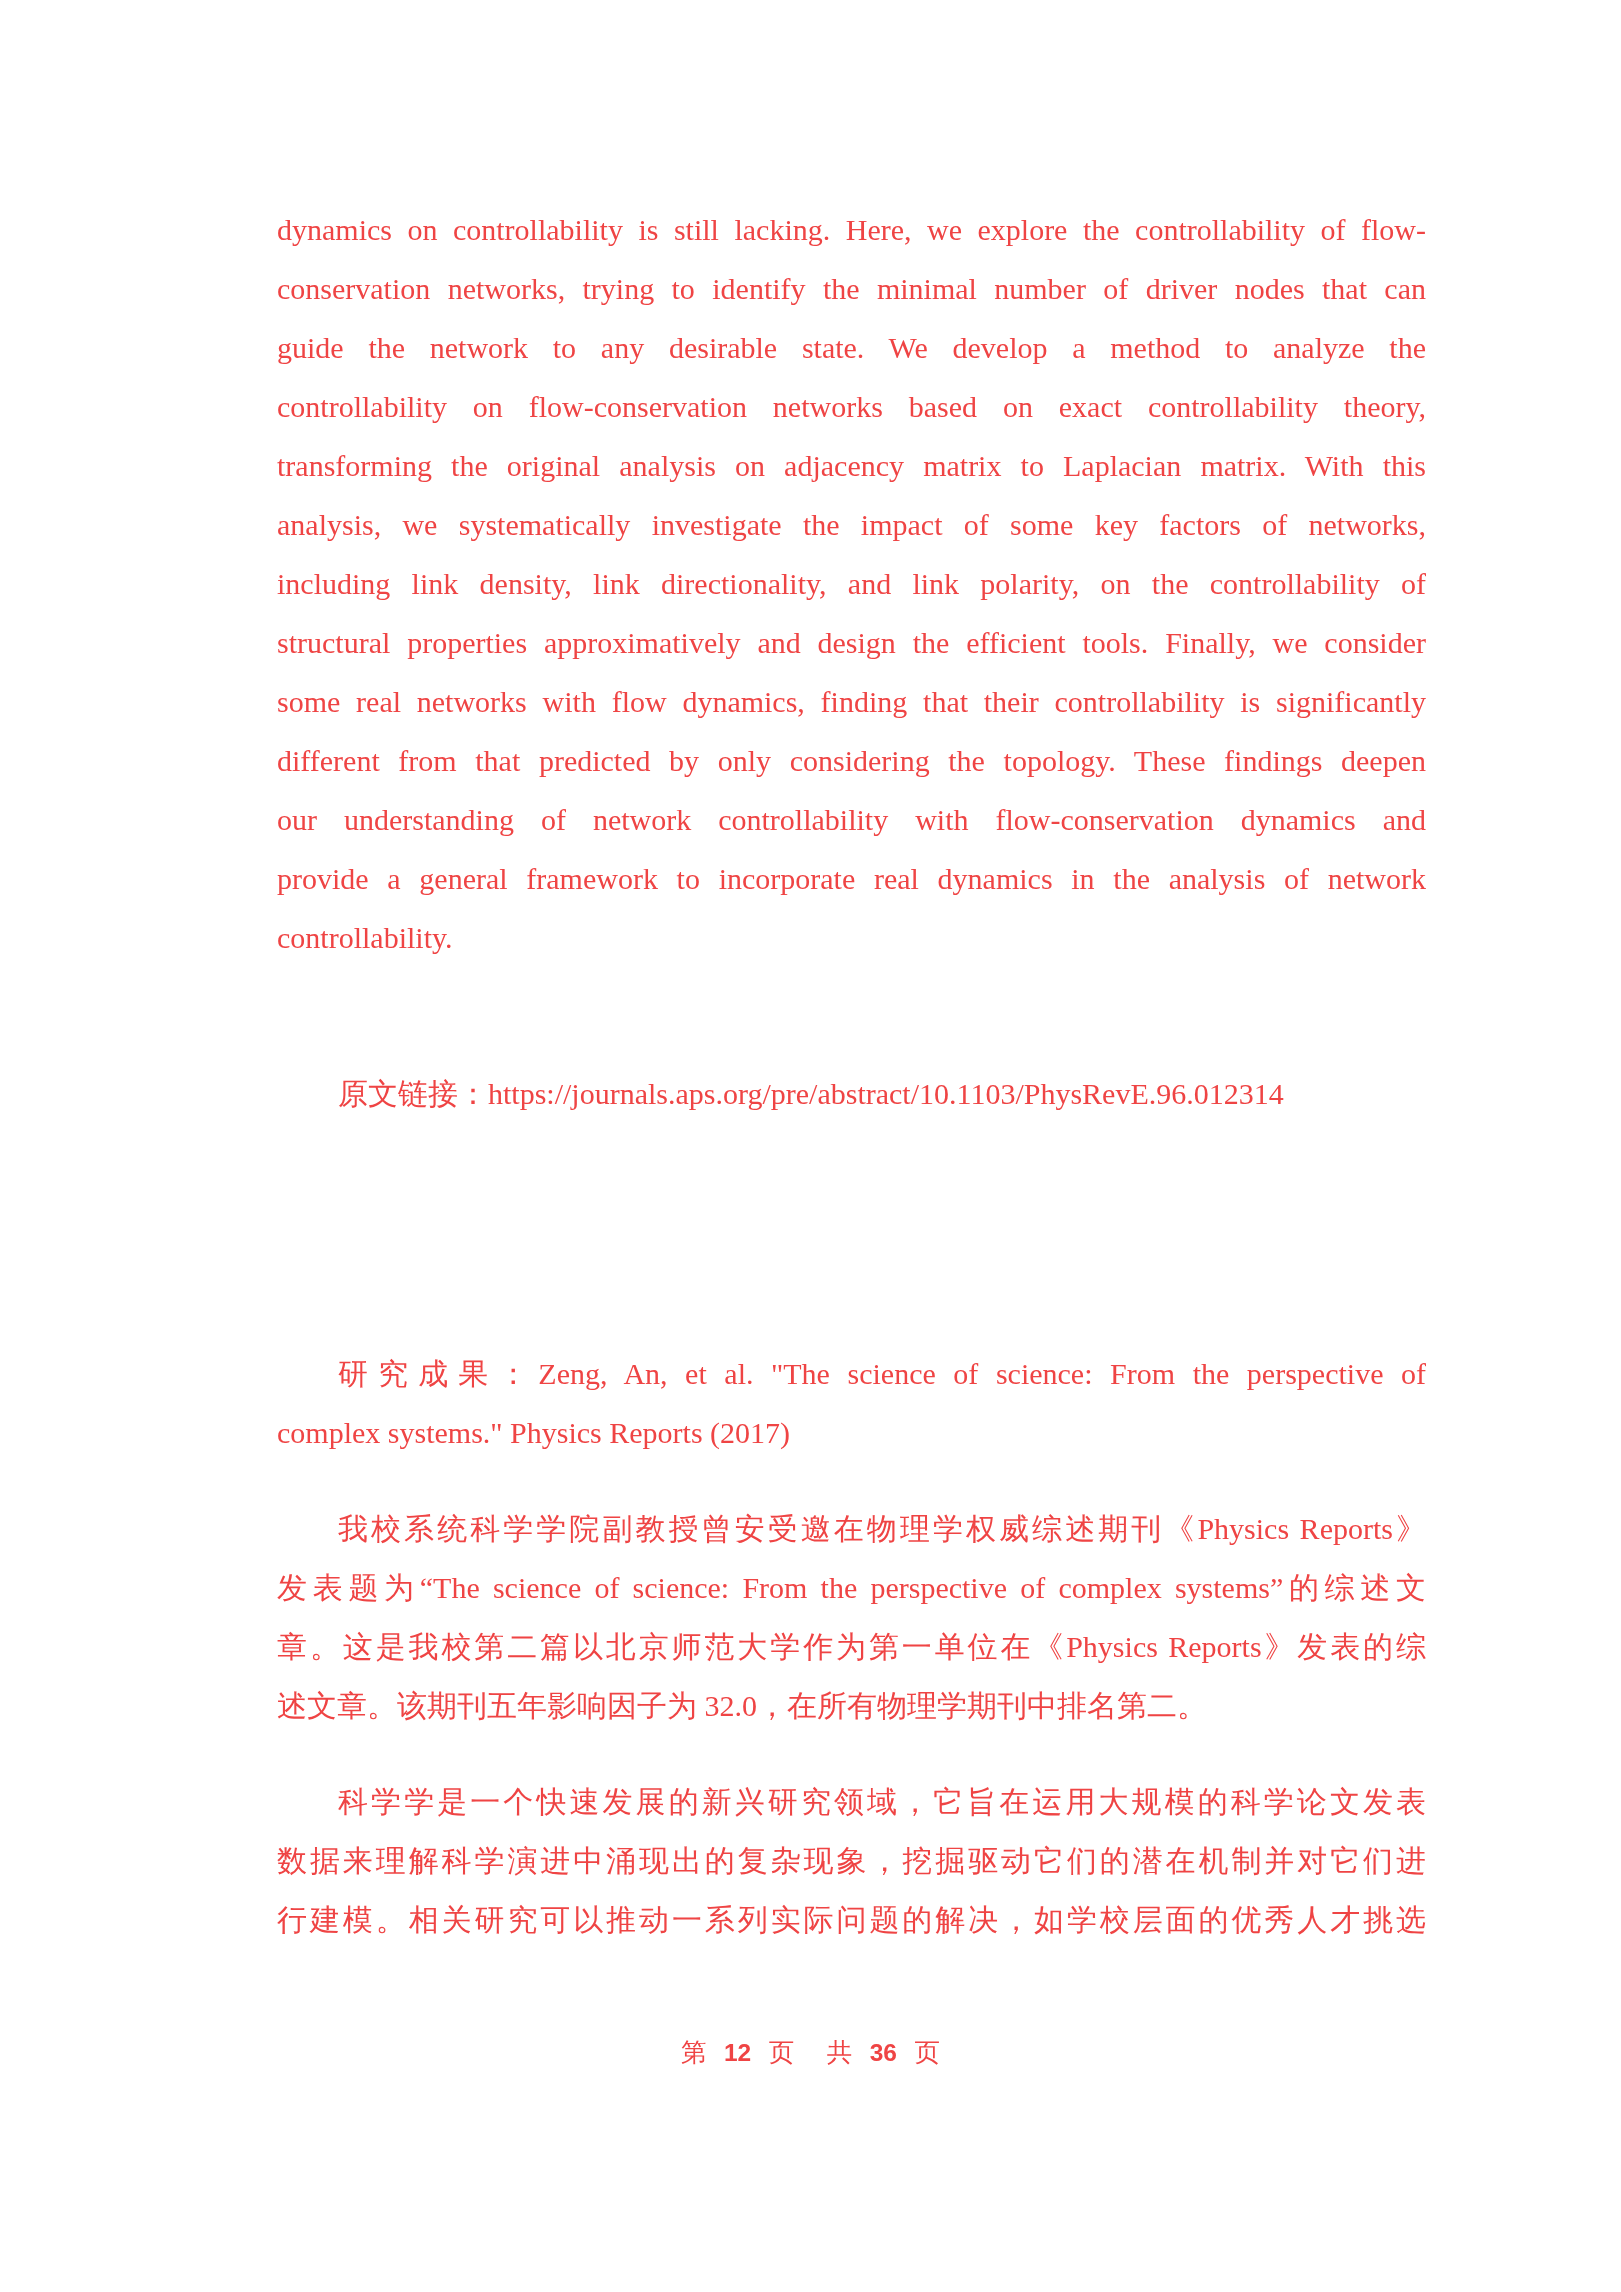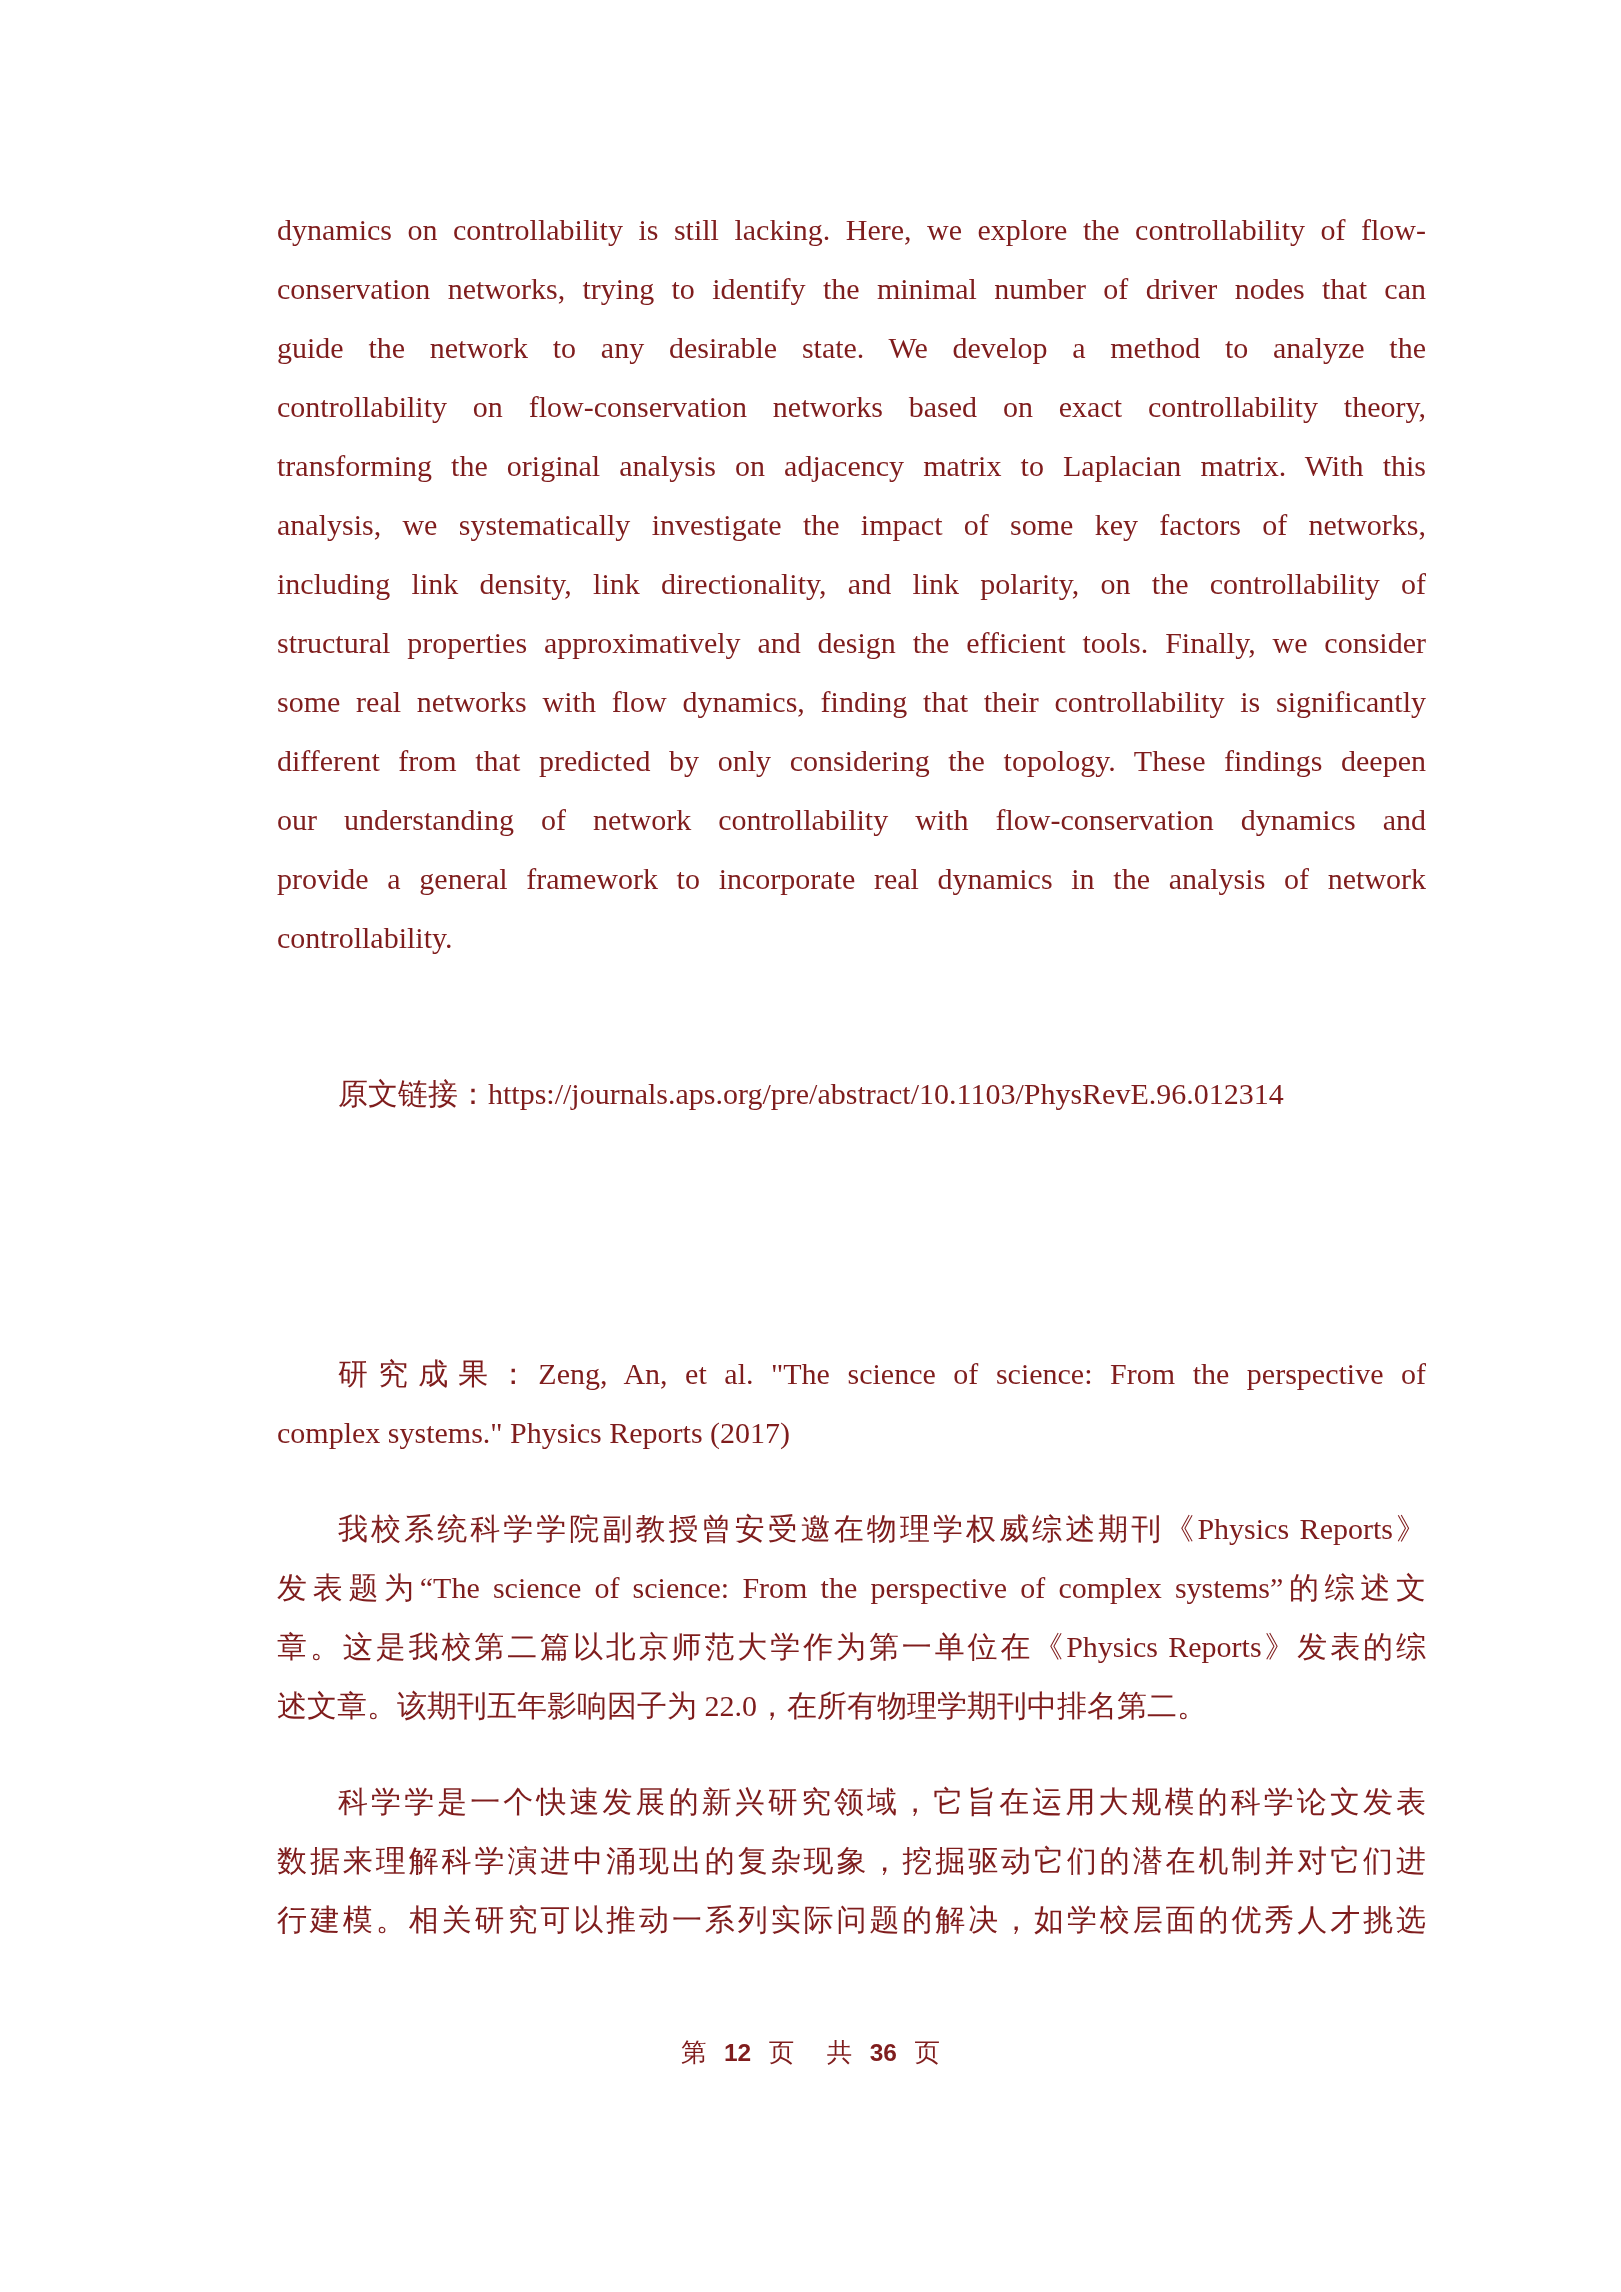--- a/index.html
+++ b/index.html
@@ -5,21 +5,21 @@
   html, body {
     margin: 0;
     padding: 0;
     background: #ffffff;
   }
   .page {
     position: relative;
     width: 1621px;
     height: 2293px;
     background: #ffffff;
-    color: #7f1d1d;
+    color: #ef4444;
     font-family: "Liberation Serif", "DejaVu Serif", serif;
     overflow: hidden;
   }
   .block {
     position: absolute;
     left: 277px;
     width: 1149px;
   }
   .body-text {
     font-size: 30px;
@@ -112,21 +112,21 @@
       </div>
     <div class="ln leftline">complex systems." Physics Reports (2017)</div>
   </div>
 
   <div class="block body-text indent-first pos-intro">
     <div class="lines">
         <div class="ln jline">我校系统科学学院副教授曾安受邀在物理学权威综述期刊《Physics Reports》</div>
         <div class="ln jline">发表题为“The science of science: From the perspective of complex systems”的综述文</div>
         <div class="ln jline">章。这是我校第二篇以北京师范大学作为第一单位在《Physics Reports》发表的综</div>
       </div>
-    <div class="ln leftline">述文章。该期刊五年影响因子为 22.0，在所有物理学期刊中排名第二。</div>
+    <div class="ln leftline">述文章。该期刊五年影响因子为 32.0，在所有物理学期刊中排名第二。</div>
   </div>
 
   <div class="block body-text indent-first pos-scisci">
     <div class="lines">
         <div class="ln jline">科学学是一个快速发展的新兴研究领域，它旨在运用大规模的科学论文发表</div>
         <div class="ln jline">数据来理解科学演进中涌现出的复杂现象，挖掘驱动它们的潜在机制并对它们进</div>
         <div class="ln jline">行建模。相关研究可以推动一系列实际问题的解决，如学校层面的优秀人才挑选</div>
       </div>
   </div>
 

